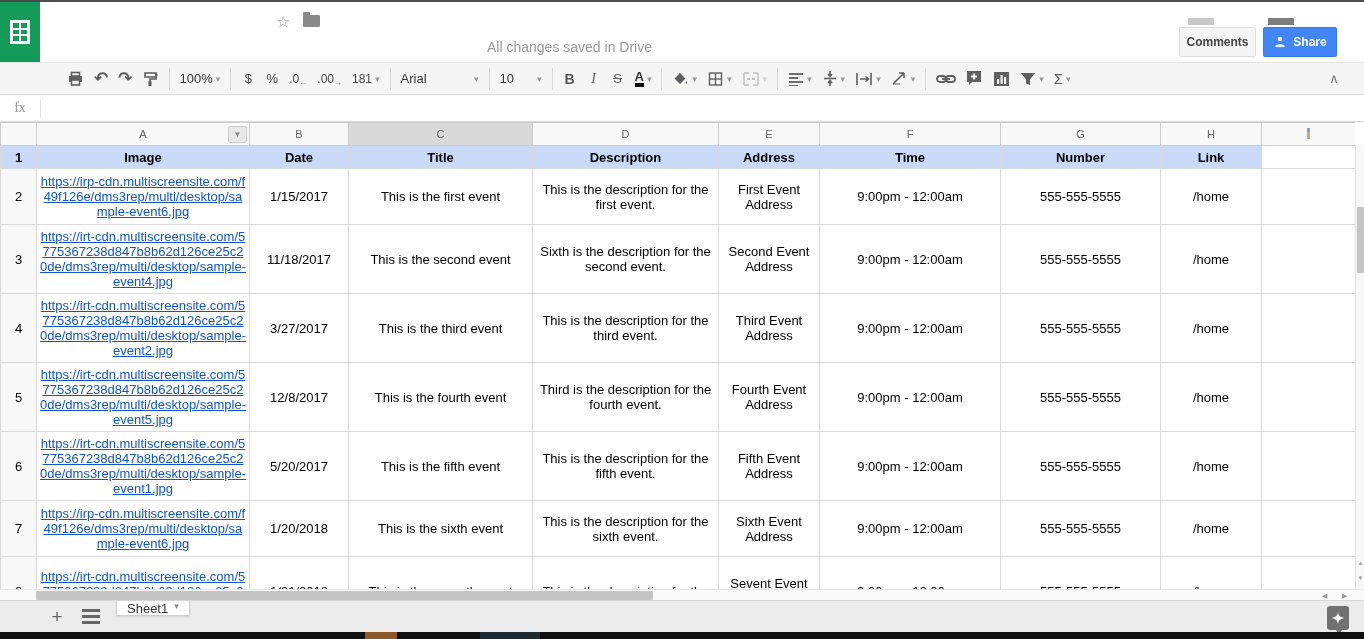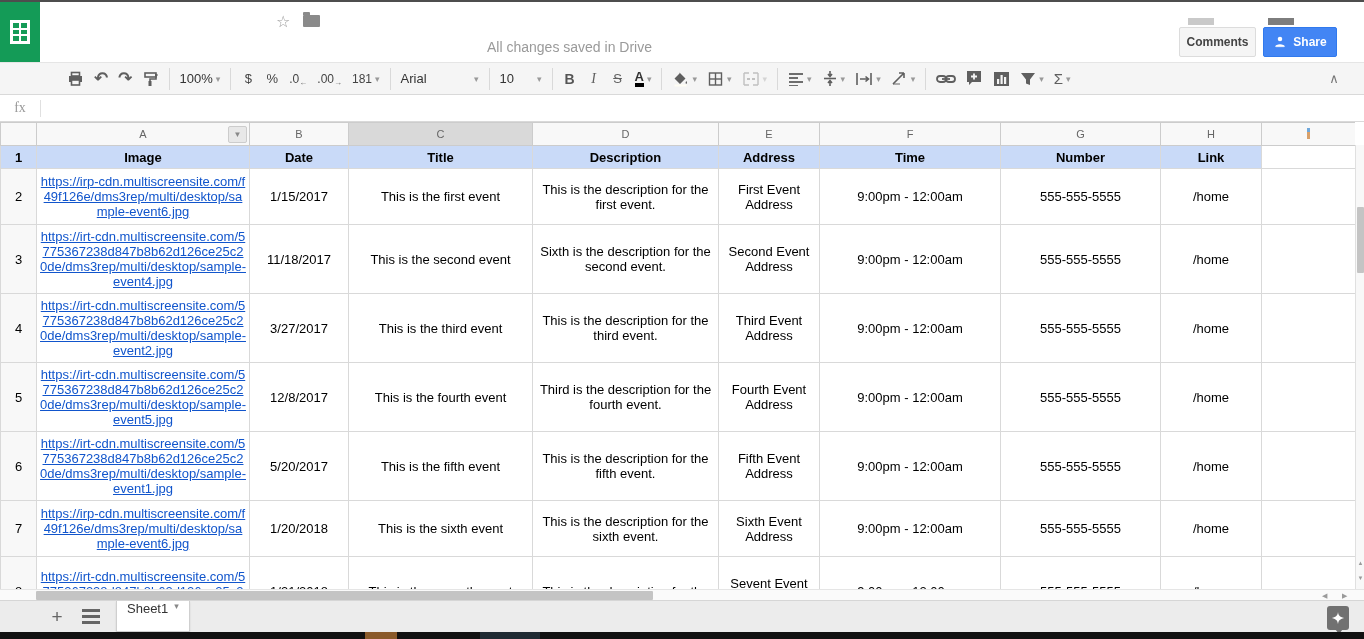--- a/index.html
+++ b/index.html
@@ -67,21 +67,21 @@
   .vscroll .thumb { position:absolute; left:1px; top:62px; width:7px; height:66px; background:#c4c4c4; border-radius:1px; }
   .vscroll .arr { position:absolute; left:0; width:9px; font-size:6px; color:#9a9a9a; text-align:center; cursor:pointer; }
   .hscroll { position:absolute; left:0; top:589px; width:1364px; height:11px; background:#fafafa; border-top:1px solid #e5e5e5; }
   .hscroll .thumb { position:absolute; left:36px; top:1px; width:617px; height:9px; background:#c4c4c4; border-radius:1px; }
   .hscroll .arr { position:absolute; top:0; font-size:7px; color:#9a9a9a; line-height:11px; cursor:pointer; }
 
   
   .sheetbar { position:absolute; left:0; top:600px; width:1364px; height:32px; background:#ececec; border-top:1px solid #d6d6d6; }
   .add-sheet { position:absolute; left:44px; top:3px; width:26px; height:26px; font-size:19px; color:#666; text-align:center; line-height:25px; cursor:pointer; }
   .all-sheets { position:absolute; left:82px; top:8px; width:18px; height:15px; cursor:pointer; border-top:3px solid #666; border-bottom:3px solid #666; background:linear-gradient(#0000 0 3px, #666 3px 6px, #0000 6px 9px) ; }
-  .sheet-tab { position:absolute; left:116px; top:0px; height:31px; min-width:70px; background:#fff; border:1px solid #cfcfcf; border-top:none; display:flex; align-items:flex-start; justify-content:center; gap:6px; padding:0 10px; font-size:13px; color:#333; cursor:pointer; box-shadow:0 1px 2px rgba(0,0,0,.1); }
+  .sheet-tab { position:absolute; left:116px; top:0px; height:15px; min-width:70px; background:#fff; border:1px solid #cfcfcf; border-top:none; display:flex; align-items:flex-start; justify-content:center; gap:6px; padding:0 10px; font-size:13px; color:#333; cursor:pointer; box-shadow:0 1px 2px rgba(0,0,0,.1); }
   .sheet-tab .caret { font-size:9px; color:#888; }
 
   
   .explore-btn { position:absolute; left:1327px; top:606px; width:22px; height:24px; background:#717171; border-radius:3px; display:flex; align-items:center; justify-content:center; cursor:pointer; }
   .explore-btn:after { content:""; position:absolute; left:8px; bottom:-4px; border-left:4px solid transparent; border-right:4px solid transparent; border-top:5px solid #717171; }
   .bottom-strip { position:absolute; left:0; top:632px; width:1364px; height:7px; background:#111; }
   .bottom-strip .seg-orange { position:absolute; left:365px; top:0; width:32px; height:7px; background:#8a5a2a; }
   .bottom-strip .seg-gray { position:absolute; left:480px; top:0; width:60px; height:7px; background:#1f2a33; }
 </style>
 </head>

